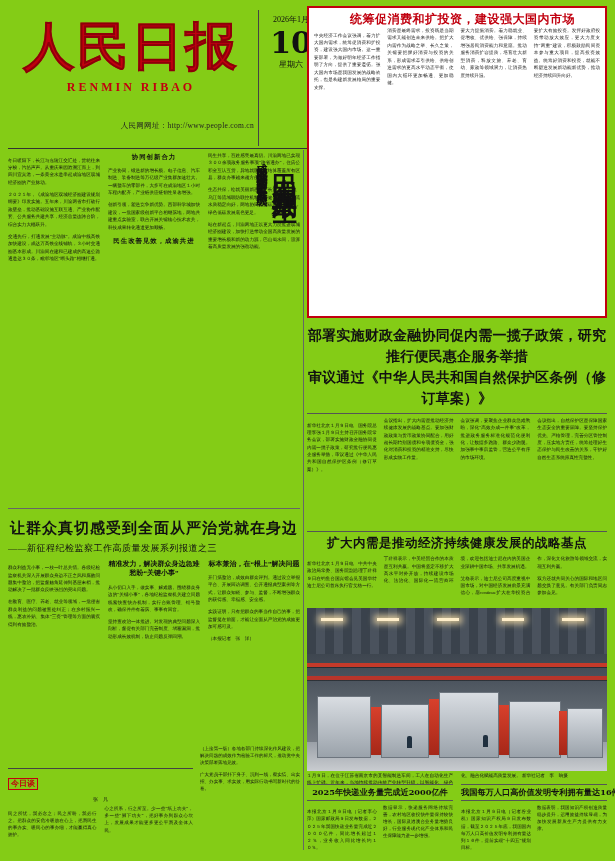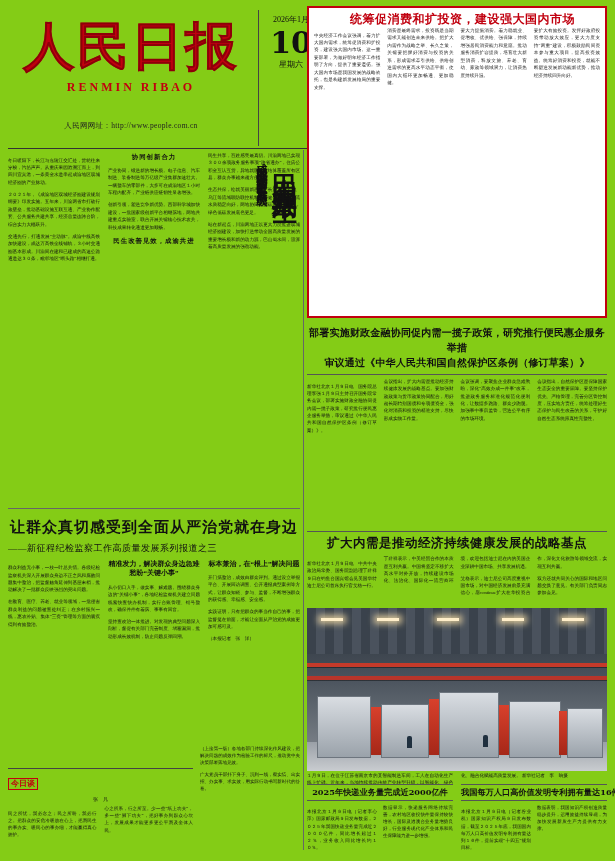--- a/index.html
+++ b/index.html
@@ -53,21 +53,21 @@
     text-align: center;
     color: #c1000f;
     font-family: "Liberation Serif", serif;
     font-size: 12px;
     letter-spacing: 3px;
     margin-top: 8px;
     font-weight: bold;
   }
   .mast-url {
     margin-top: 26px;
-    text-align: center;
+    text-align: right;
     font-size: 7.5px;
     color: #222;
     letter-spacing: 0.3px;
   }
   .mast-mid {
     width: 64px;
     border-left: 1px solid #444;
     border-right: 1px solid #444;
     margin: 4px 4px 0 4px;
     text-align: center;
@@ -158,21 +158,21 @@
   }
   .second-hl {
     font-family: "DejaVu Serif", serif;
     font-weight: bold;
     font-size: 16px;
     letter-spacing: 3px;
     text-align: center;
     line-height: 1.3;
   }
   .second-sub {
-    font-size: 10px;
+    font-size: 14px;
     line-height: 1.5;
     text-align: center;
     margin-top: 3px;
     letter-spacing: 0.2px;
     font-weight: bold;
   }
   .rule-thin {
     border-top: 1px solid #555;
     margin: 4px 0 3px 0;
   }
@@ -326,21 +326,21 @@
   }
 
   
   .lb-block {
     position: absolute;
     left: 8px;
     top: 518px;
     width: 292px;
   }
   .lb-hl {
-    font-family: Liberation Serif, serif;
+    font-family: Liberation Sans, sans-serif;
     font-weight: bold;
     font-size: 15px;
     letter-spacing: 1px;
     text-align: center;
     line-height: 1.3;
     white-space: nowrap;
   }
   .lb-sub {
     font-size: 9px;
     text-align: left;

